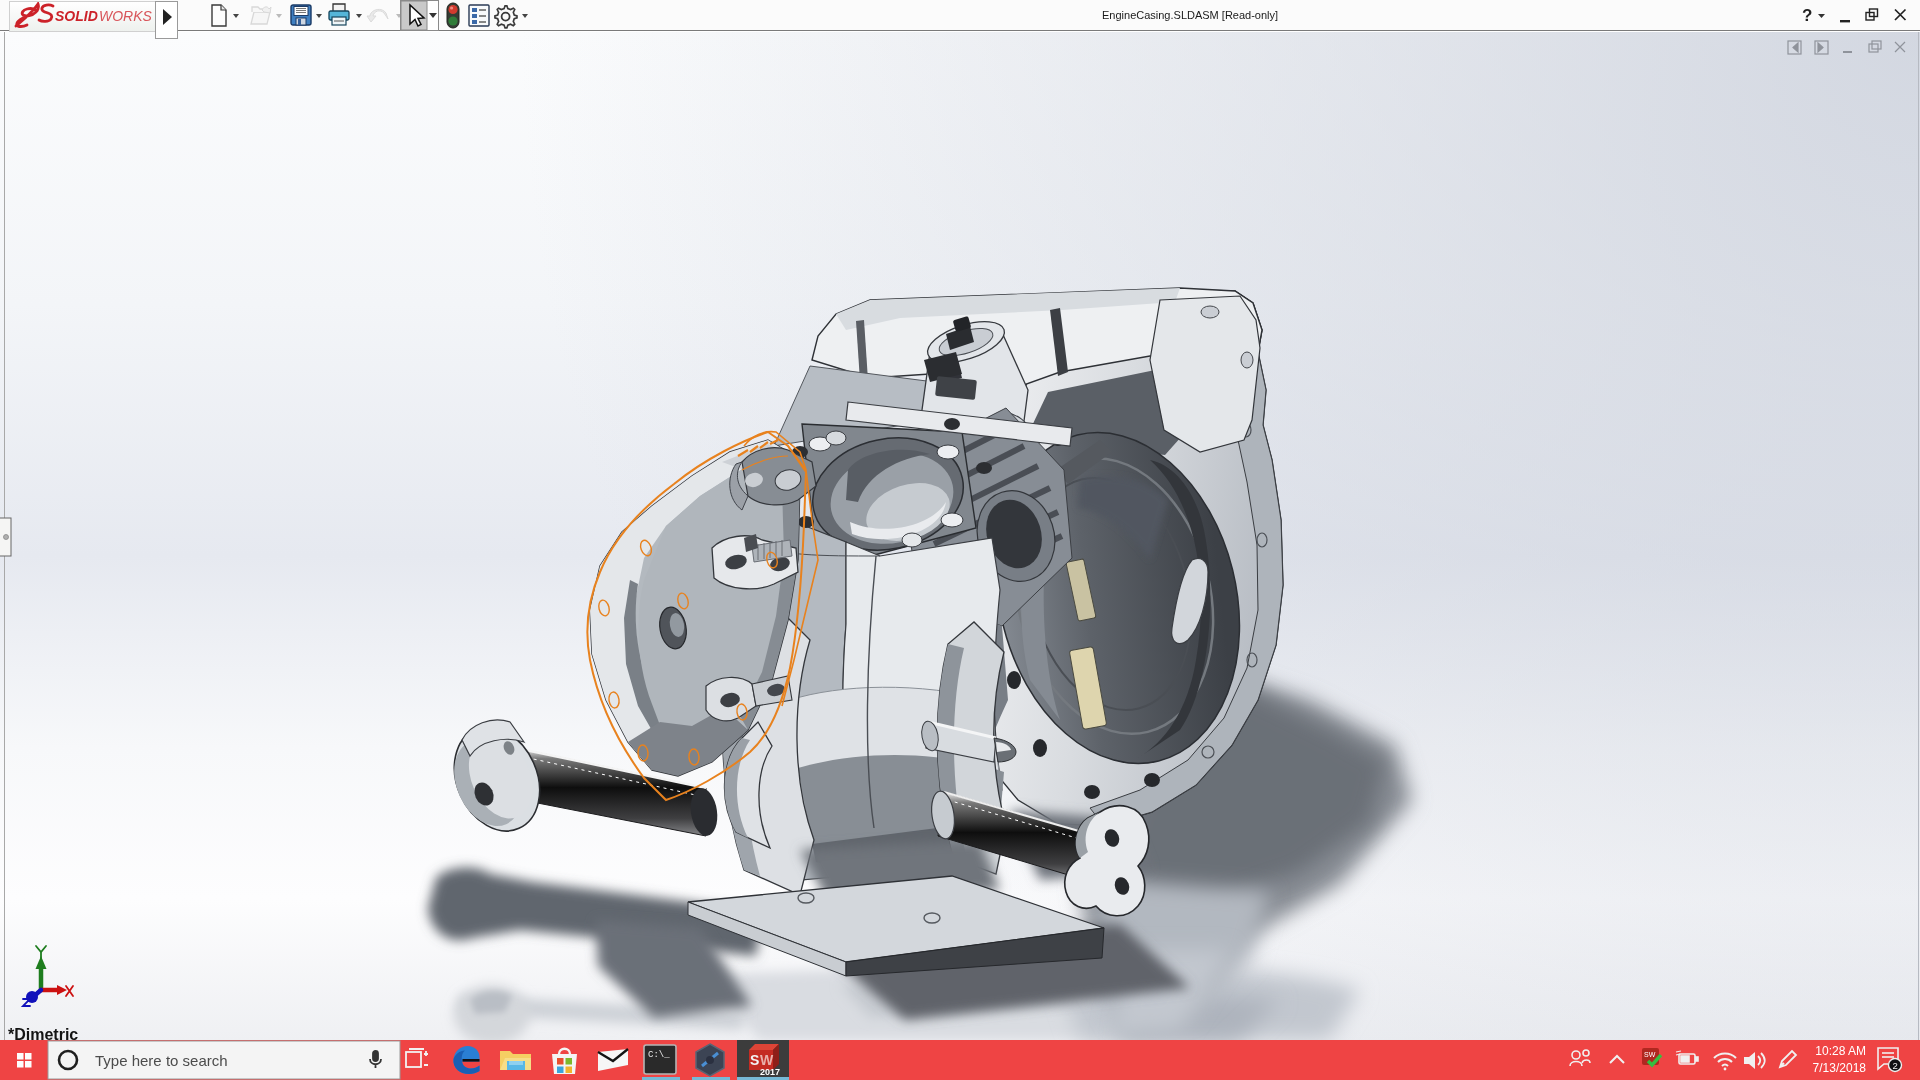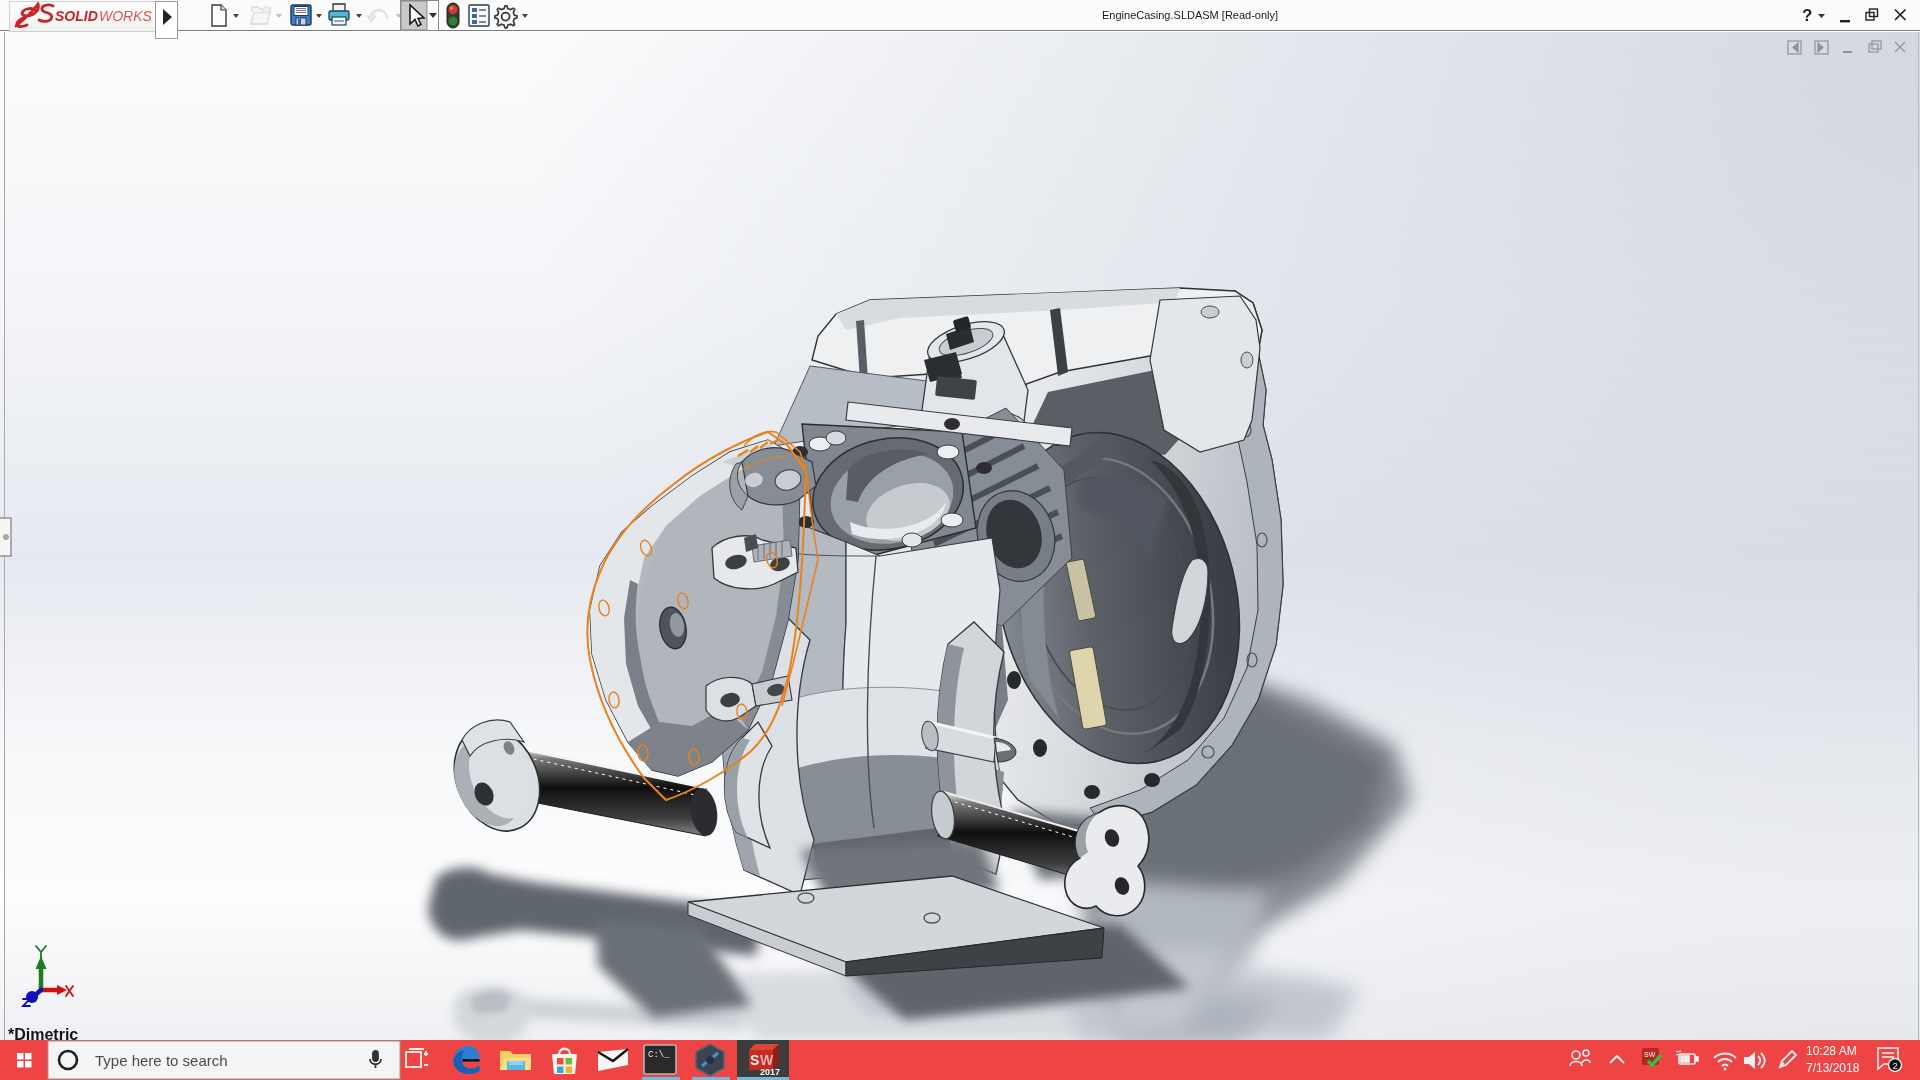--- a/index.html
+++ b/index.html
@@ -7,21 +7,21 @@
 #titlebar{position:absolute;left:0;top:0;width:1920px;height:31px;
 background:#fbfbfb;border-bottom:1px solid #7a7a7a;box-sizing:border-box;}
 #logo{position:absolute;left:9px;top:1px;width:146px;height:29px;
 border:1px solid #d0d0d0;background:linear-gradient(#ffffff,#eef1ee);}
 #flyout{position:absolute;left:155px;top:1px;width:21px;height:36px;background:#fff;
 border:1px solid #9a9a9a;z-index:5;}
 #title-text{position:absolute;left:1077px;top:9px;font-size:11px;color:#1a1a1a;margin-left:25px;}
 #viewport{position:absolute;left:0;top:32px;width:1920px;height:960px;}
 #taskbar{position:absolute;left:0;top:1040px;width:1920px;height:40px;background:#ef4444;}
 .tbicon{position:absolute;top:0px;height:31px;}
-#clock{position:absolute;left:1806px;top:3px;width:60px;text-align:left;color:#fff;font-size:12px;line-height:17px;}
+#clock{position:absolute;left:1806px;top:3px;width:60px;text-align:right;color:#fff;font-size:12px;line-height:17px;}
 </style>
 </head>
 <body>
 <div id="viewport">
 <svg width="1920" height="1008" viewBox="0 32 1920 1008" xmlns="http://www.w3.org/2000/svg">
 <defs>
 <linearGradient id="bgV" gradientUnits="userSpaceOnUse" x1="0" y1="32" x2="0" y2="1040">
  <stop offset="0" stop-color="#fbfcfd"></stop>
  <stop offset="0.27" stop-color="#f3f5f8"></stop>
  <stop offset="0.52" stop-color="#e6e9f0"></stop>

